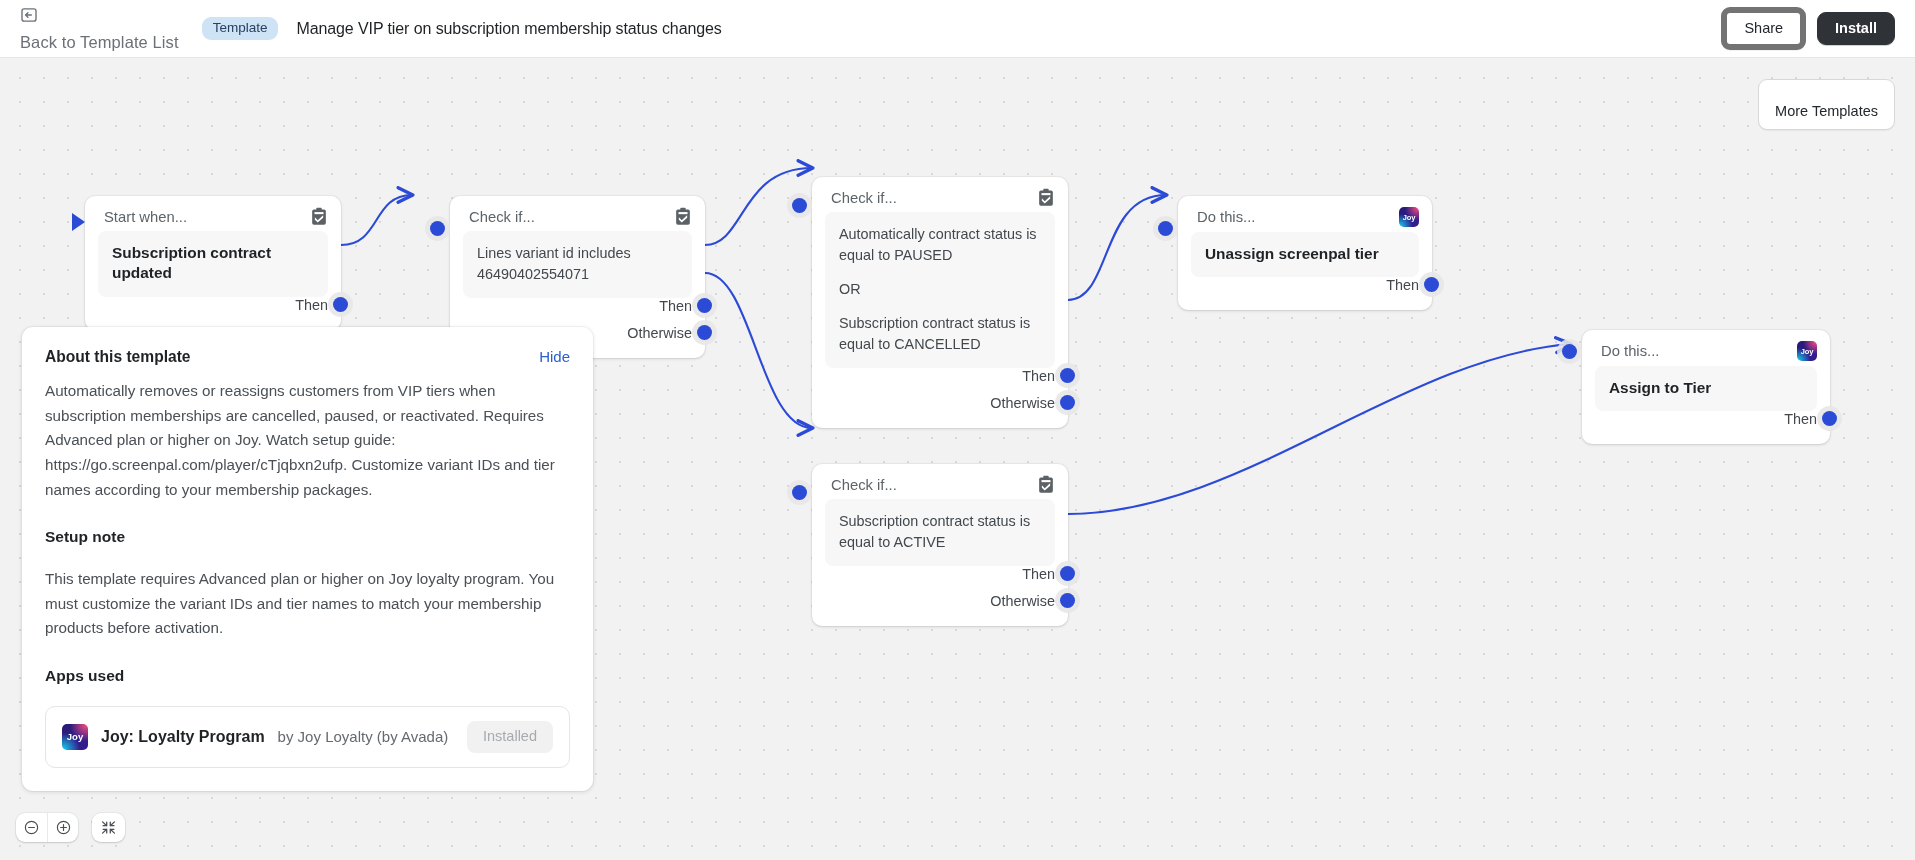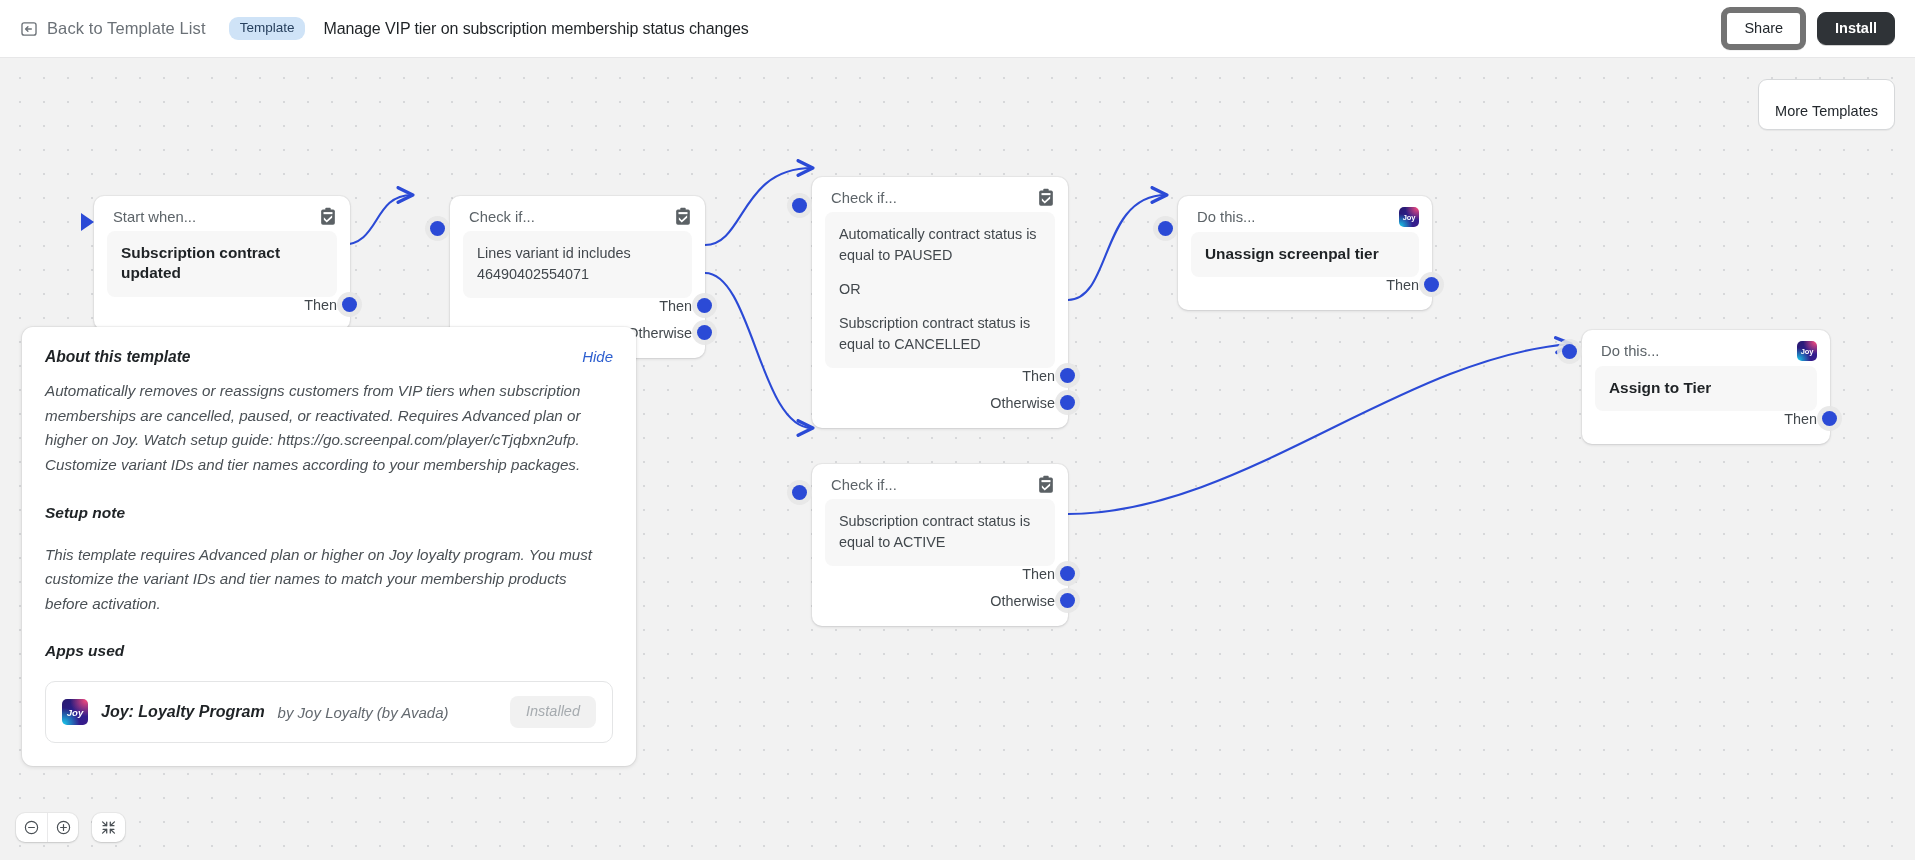--- a/index.html
+++ b/index.html
@@ -17,22 +17,22 @@
   
   .topbar {
     position: absolute; top: 0; left: 0;
     width: 1915px; height: 58px;
     background: #ffffff;
     border-bottom: 1px solid #e7e7e8;
     display: flex; align-items: center;
     z-index: 40;
   }
   .back-group {
-    display: flex; align-items: center; gap: 9px;
-    margin-left: 20px; cursor: pointer;
+    display: flex; align-items: flex-start; gap: 9px;
+    margin-left: 20px; cursor: pointer; flex-direction: column;
   }
   .back-icon { width: 18px; height: 18px; display: block; }
   .back-label {
     font-size: 16.5px; color: #6b7177; letter-spacing: 0.1px;
   }
   .template-chip {
     margin-left: 23px;
     background: #cfe3f7;
     color: #27405e;
     font-size: 13.5px;
@@ -164,27 +164,26 @@
     width: 0; height: 0;
     border-top: 9px solid transparent;
     border-bottom: 9px solid transparent;
     border-left: 13px solid #2b4ad6;
   }
 
   
   .about {
     position: absolute;
     left: 22px; top: 269px;
-    width: 614px;
+    width: 571px;
     background: #ffffff;
     border-radius: 11px;
     box-shadow: 0 1px 4px rgba(20,23,26,0.13), 0 0 0 1px rgba(20,23,26,0.04);
     padding: 21px 23px 23px;
     z-index: 30;
-    font-style: italic;
   }
   .about-head {
     display: flex; align-items: baseline; justify-content: space-between;
     margin-bottom: 13px;
   }
   .about-title { font-size: 15.6px; font-weight: bold; color: #1f2326; }
   .about-hide { font-size: 15px; color: #2c5ecf; cursor: pointer; }
   .about-p {
     font-size: 15.2px; color: #4a5055; line-height: 1.62;
     margin: 0 0 26px 0;
@@ -292,21 +291,21 @@
       <path d="M705,187 C745,187 740,110 812,110" marker-end="url(#arw)"></path>
 
       <path d="M705,215 C752,215 760,370 812,370" marker-end="url(#arw)"></path>
 
       <path d="M1068,242 C1112,242 1100,137 1166,137" marker-end="url(#arw)"></path>
 
       <path d="M1068,456 C1240,456 1400,300 1570,286" marker-end="url(#arw)"></path>
     </g>
   </svg>
 
-  <div class="node" style="left:94px; top:138px; width:256px;">
+  <div class="node" style="left:85px; top:138px; width:256px;">
     <span class="start-arrow"></span>
     <div class="node-head">
       <span class="node-head-title">Start when...</span>
       <span class="clipboard-icon">
         <svg viewBox="0 0 20 21" width="18" height="19">
           <rect x="2.4" y="2.6" width="15.2" height="17" rx="2" fill="#5b6165"></rect>
           <rect x="7" y="0.8" width="6" height="3.4" rx="1" fill="#5b6165"></rect>
           <rect x="5" y="5.6" width="10" height="2.3" fill="#ffffff"></rect>
           <path d="M5.4 11.4 L8.6 14.6 L14.6 9.2 L14.6 12 L8.6 17.2 L5.4 14.1 Z" fill="#ffffff"></path>
         </svg>

